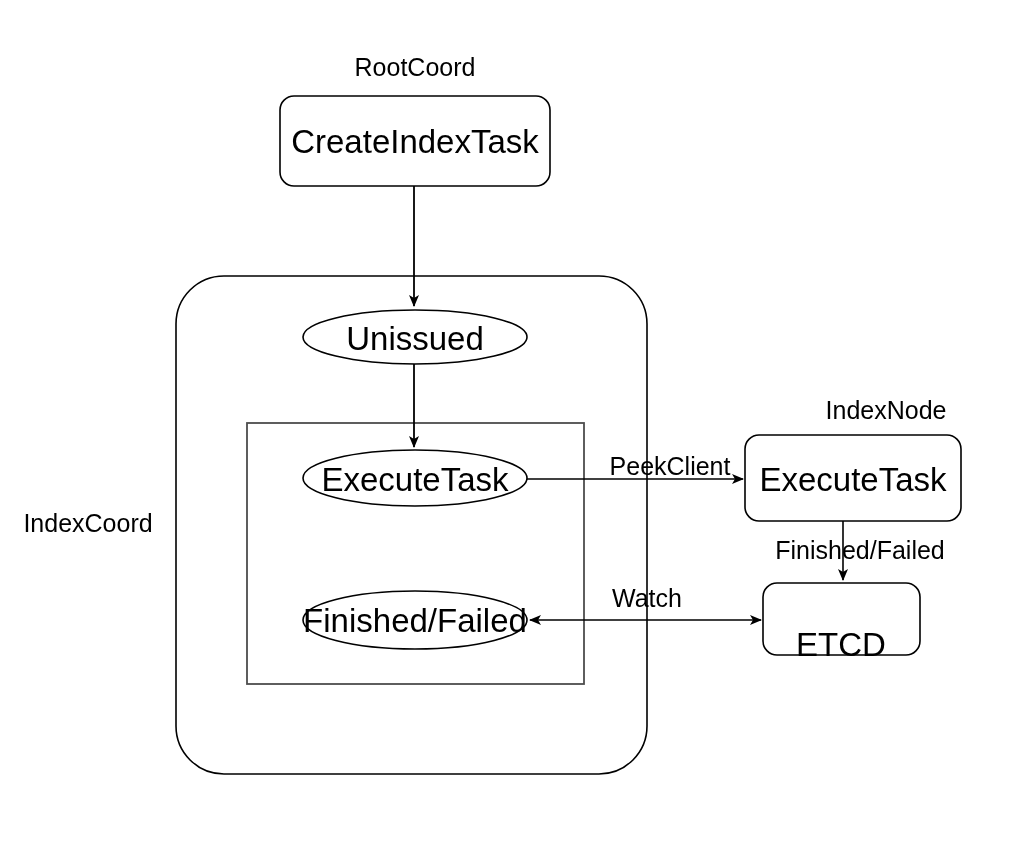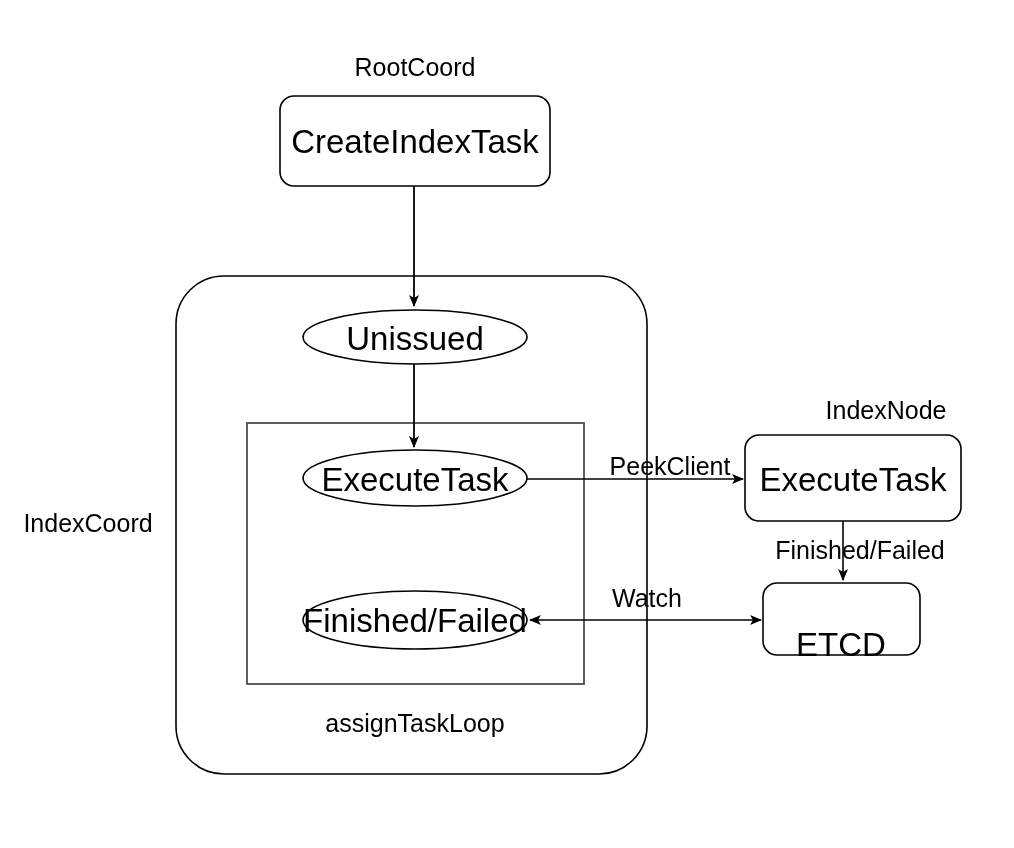--- a/index.html
+++ b/index.html
@@ -97,21 +97,20 @@
   <div class="lbl center node-text" style="left:415px; top:479px;">ExecuteTask</div>
 
   <div class="lbl center node-text" style="left:415px; top:620px;">Finished/Failed</div>
 
   <div class="lbl center node-text" style="left:853px; top:479px;">ExecuteTask</div>
 
   <div class="lbl center node-text" style="left:841px; top:620px;margin-top:24px;">ETCD</div>
 
   <div class="lbl center group-text" style="left:88px; top:523px;">IndexCoord</div>
 
-  <div class="lbl center group-text" style="left:415px; top:723px;">assignTaskLoop</div>
 
   <div class="lbl center group-text" style="left:886px; top:410px;">IndexNode</div>
 
   <div class="lbl center edge-text" style="left:670px; top:460px;margin-top:6px;">PeekClient</div>
 
   <div class="lbl center edge-text" style="left:860px; top:550px;">Finished/Failed</div>
 
   <div class="lbl center edge-text" style="left:647px; top:598px;text-align:right;">Watch</div>
 
 </div>

